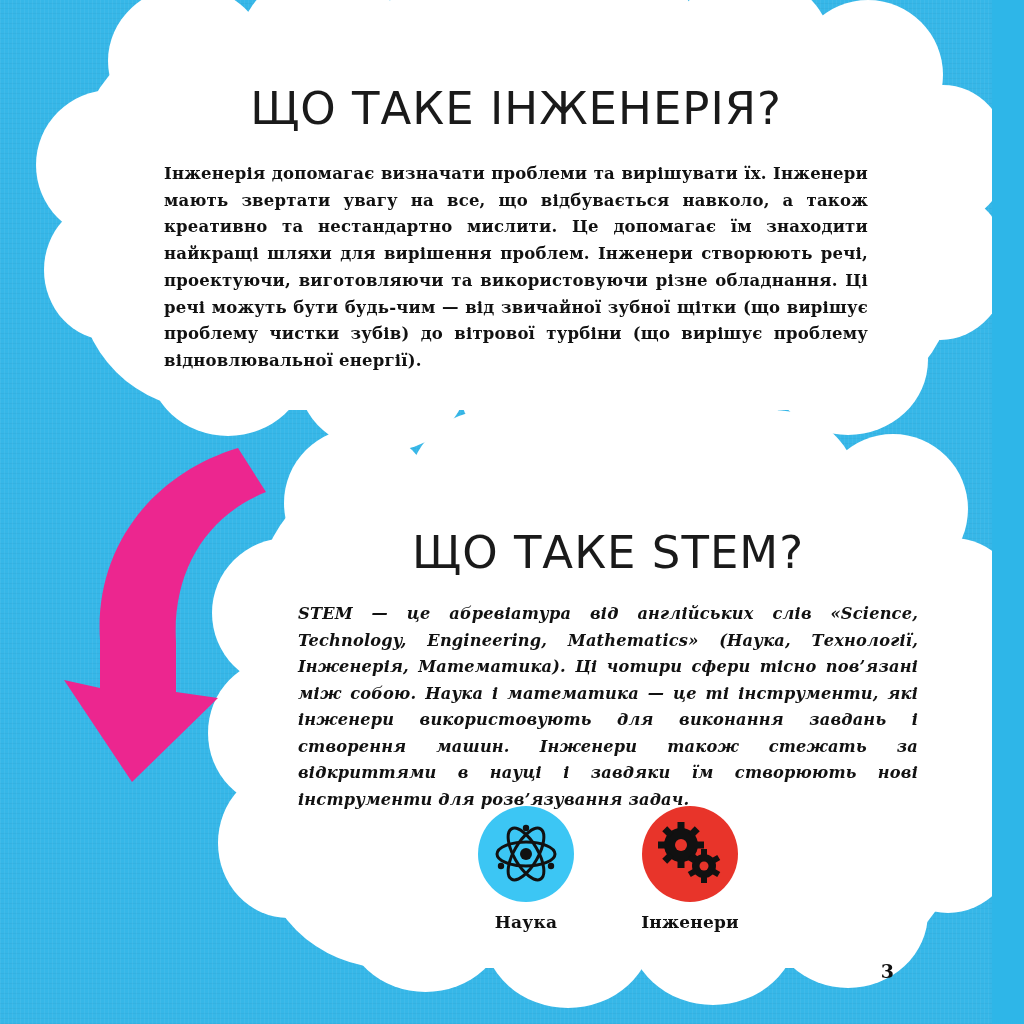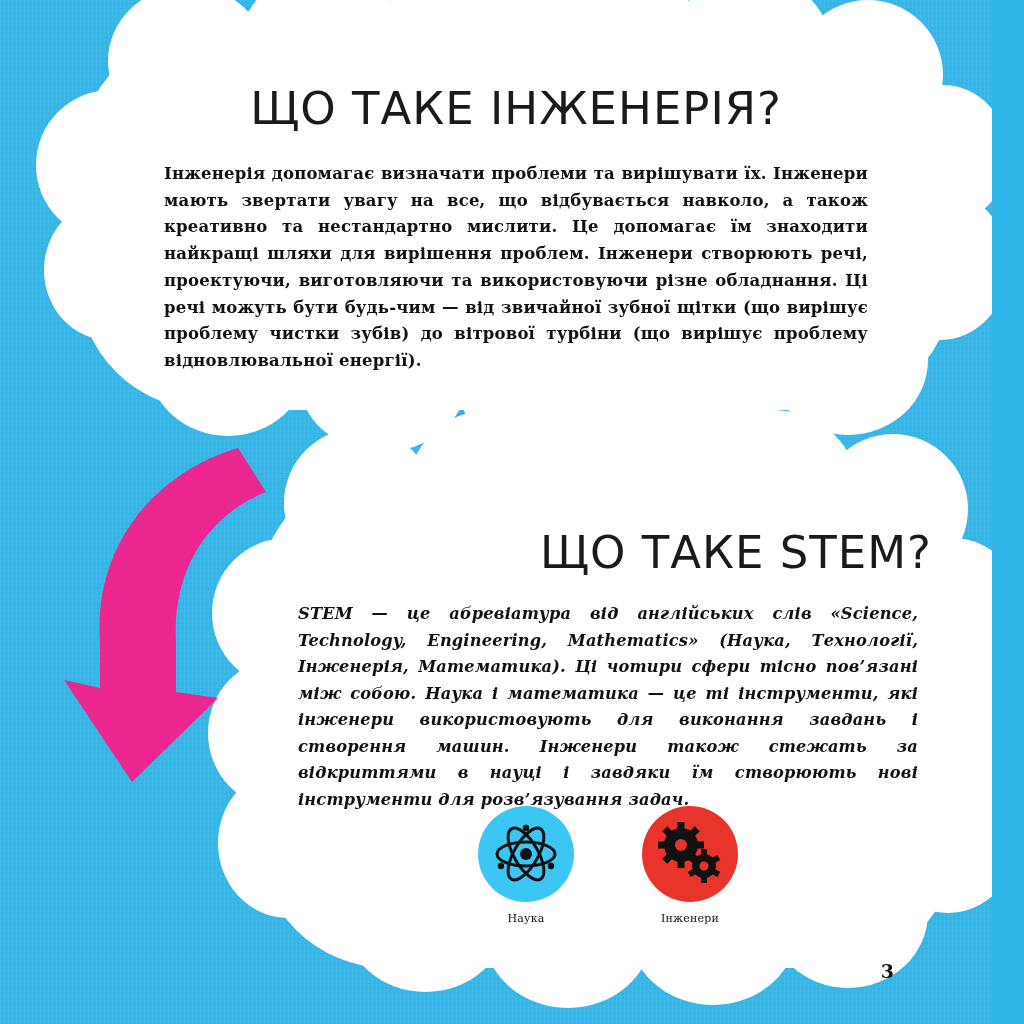--- a/index.html
+++ b/index.html
@@ -79,21 +79,20 @@
     font-weight: 400;
     letter-spacing: 1px;
     font-size: 45px;
     color: #1a1a1a;
     text-align: center;
     margin: 0 0 26px 0;
   }
   #title2 {
     font-size: 45px;
     margin-bottom: 22px;
-    text-align: right;
   }
 
   .body-text {
     font-family: "DejaVu Serif", serif;
     font-size: 16.5px;
     line-height: 1.62;
     color: #111111;
     text-align: justify;
     font-weight: 700;
     letter-spacing: 0.2px;
@@ -137,22 +136,22 @@
     width: 96px;
     height: 96px;
     border-radius: 50%;
     margin: 0 auto 10px auto;
     display: flex;
     align-items: center;
     justify-content: center;
   }
   .icon-label {
     font-family: "DejaVu Serif", serif;
-    font-weight: 400;
-    font-size: 11px;
+    font-weight: 700;
+    font-size: 17px;
     color: #111;
     letter-spacing: 0.2px;
   }
 
   .page-number {
     position: absolute;
     right: 98px;
     bottom: 42px;
     font-family: "DejaVu Serif", serif;
     font-weight: 700;

